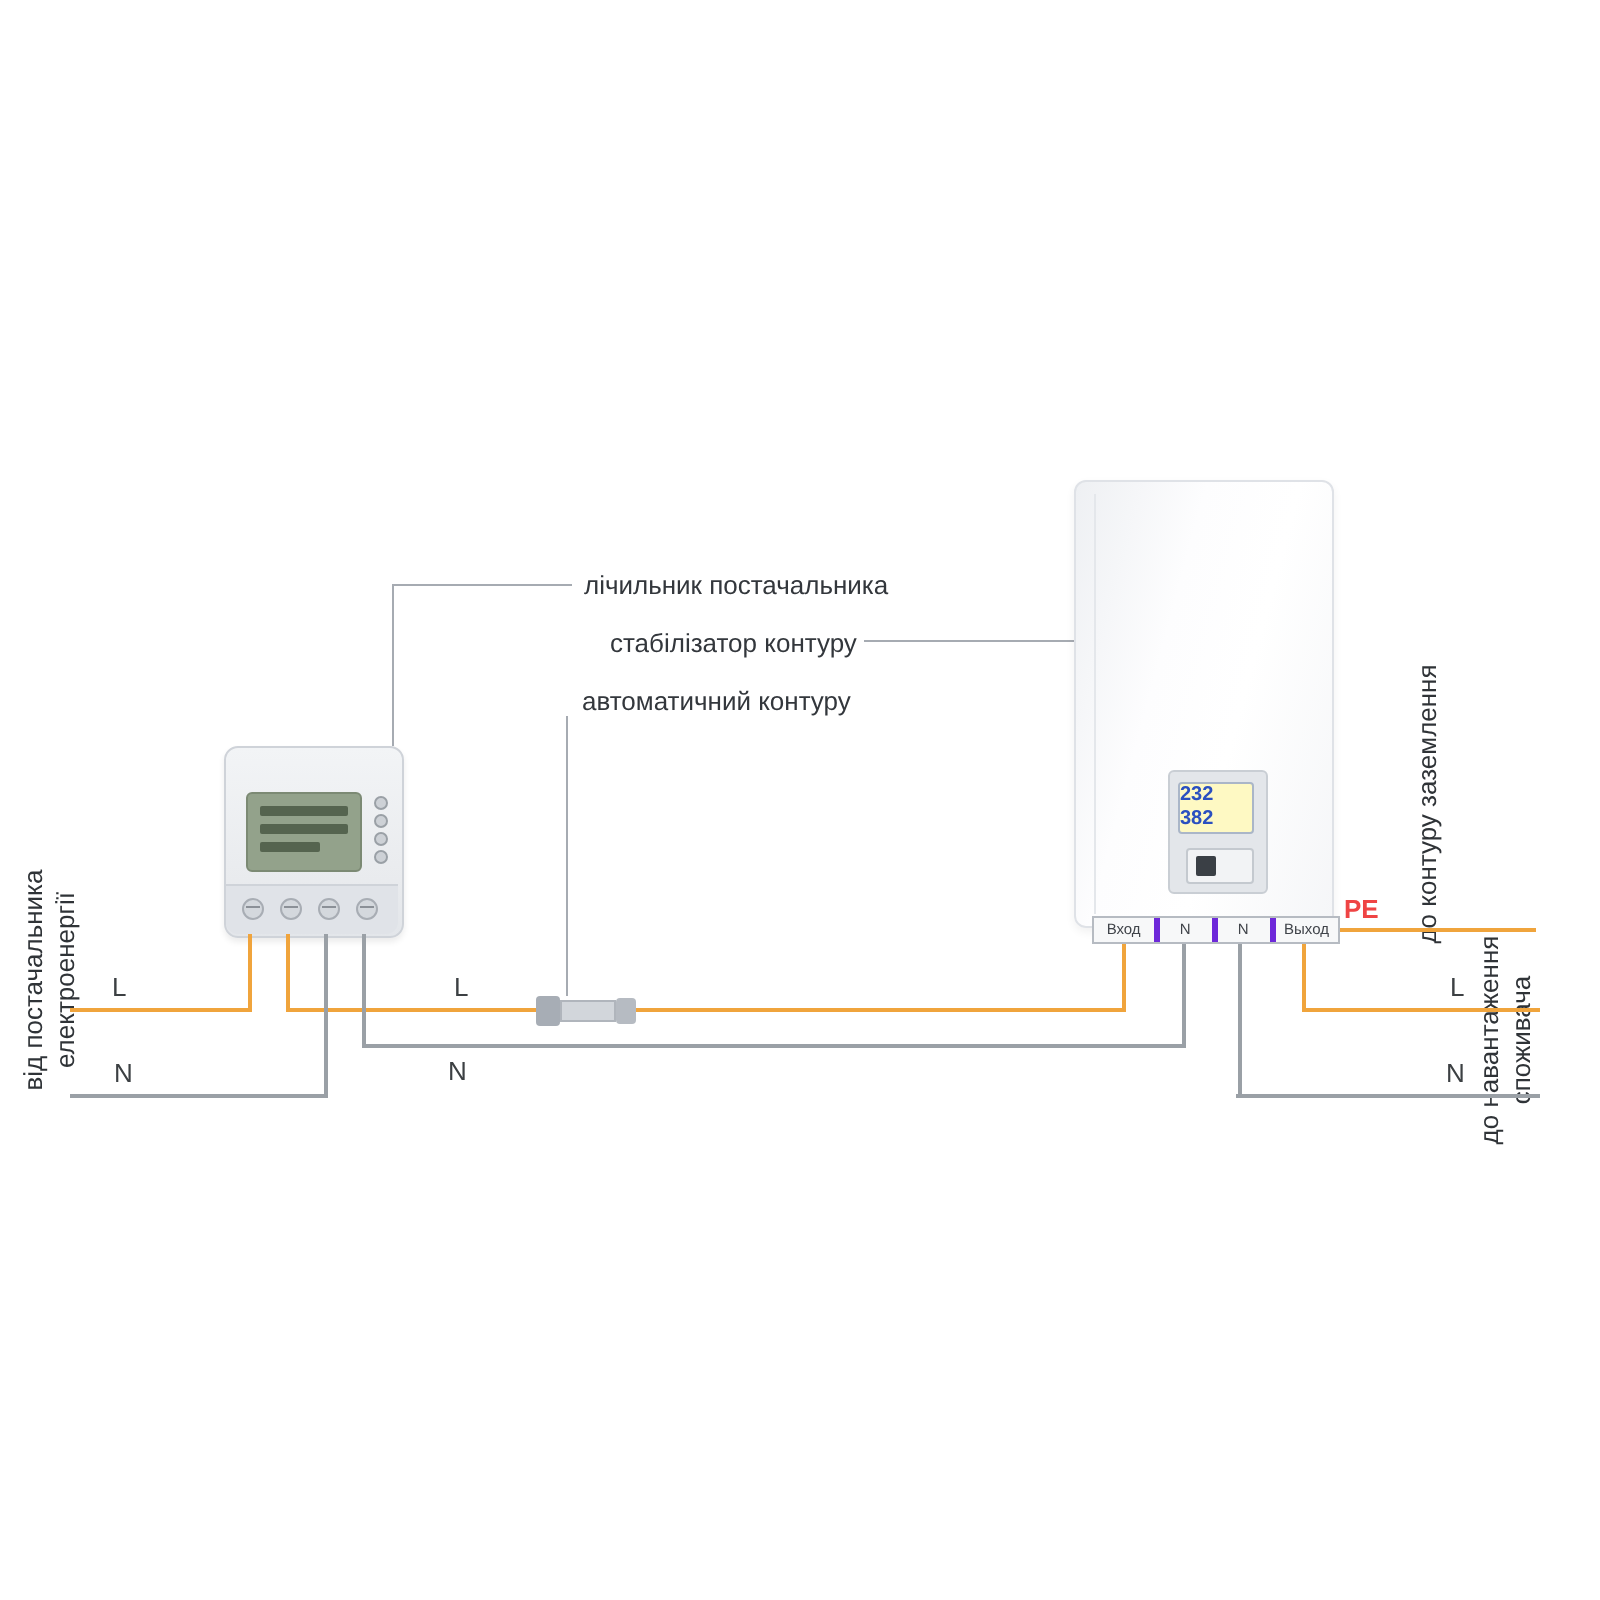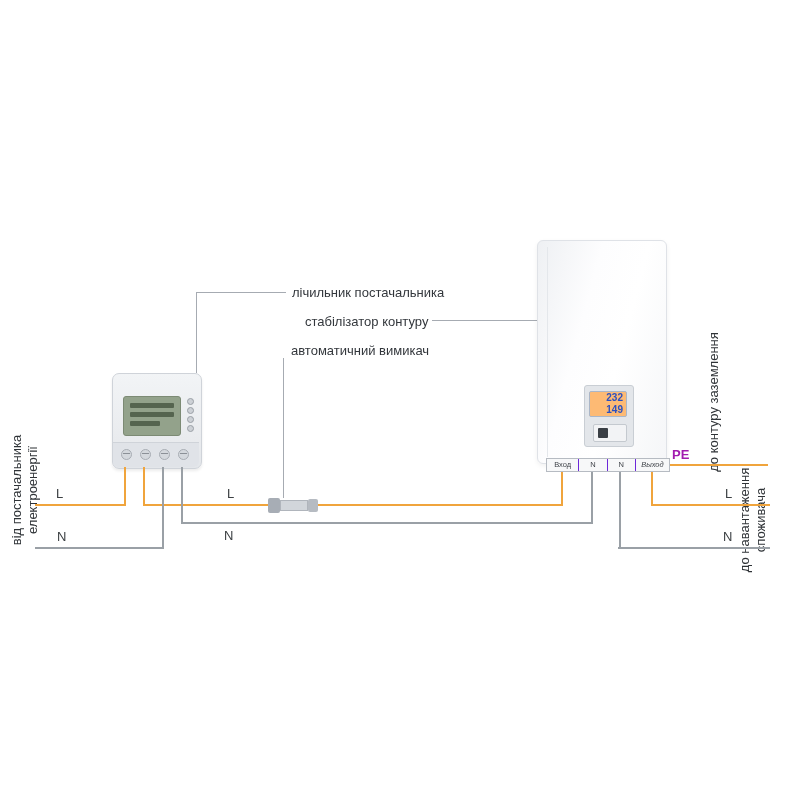--- a/index.html
+++ b/index.html
@@ -8,56 +8,56 @@
     font-family:"Liberation Sans","DejaVu Sans",sans-serif;color:#33373c;
   }
   .lbl{position:absolute;font-size:13px;color:#33373c;white-space:nowrap;}
   .vtext{position:absolute;font-size:13px;color:#2f3337;text-align:center;transform:rotate(-90deg);line-height:16px;white-space:nowrap;}
   .leader{position:absolute;background:#a6abb2;}
   .wire-h{position:absolute;height:2px;}
   .wire-v{position:absolute;width:2px;}
   .live{background:#f0a43c;}
   .neutral{background:#9aa0a6;}
   .wirelbl{position:absolute;font-size:13px;color:#3c4043;}
-  .pe{position:absolute;font-size:13px;color:#a21caf;font-weight:600;}
+  .pe{position:absolute;font-size:13px;color:#ef4444;font-weight:600;}
 
   
   .meter{position:absolute;left:112px;top:373px;width:88px;height:94px;background:linear-gradient(180deg,#f2f4f6,#e9ebee 70%,#e3e6ea);border:1px solid #cfd3d9;border-radius:7px;box-shadow:0 2px 3px rgba(0,0,0,0.08);}
   .meter-lcd{position:absolute;left:10px;top:22px;width:56px;height:38px;background:#93a28b;border:1px solid #7c8a74;border-radius:3px;}
   .lcd-row{position:absolute;left:6px;width:44px;height:5px;background:#55644f;border-radius:1px;}
   .meter-led{position:absolute;left:74px;width:5px;height:5px;border-radius:50%;background:#cdd1d6;border:1px solid #9aa0a6;}
   .meter-bottom{position:absolute;left:0px;top:68px;width:86px;height:24px;background:#e0e3e8;border-top:1px solid #cfd3d9;border-radius:0 0 6px 6px;}
   .screw{position:absolute;top:75px;width:9px;height:9px;border-radius:50%;background:#d4d8dd;border:1px solid #a8adb4;}
   .screw::after{content:"";position:absolute;left:1px;right:1px;top:3px;height:1px;background:#8b9097;}
 
   
   .stab{position:absolute;left:537px;top:240px;width:128px;height:222px;background:linear-gradient(105deg,#eef0f3 0%,#fdfdfe 35%,#ffffff 60%,#f5f6f8 100%);border:1px solid #dfe2e7;border-radius:6px;box-shadow:0 2px 5px rgba(0,0,0,0.06);}
   .stab-seam{position:absolute;left:9px;top:6px;bottom:6px;width:1px;background:#e4e7eb;}
   .stab-panel{position:absolute;left:46px;top:144px;width:48px;height:60px;background:#e3e6ea;border:1px solid #c9ced4;border-radius:3px;}
-  .stab-display{position:absolute;left:4px;top:5px;width:38px;height:26px;background:#fdba74;border:1px solid #aab6c8;border-radius:2px;text-align:right;padding-right:3px;box-sizing:border-box;}
+  .stab-display{position:absolute;left:4px;top:5px;width:38px;height:26px;background:#fef9c3;border:1px solid #aab6c8;border-radius:2px;padding-right:3px;box-sizing:border-box;}
   .stab-display div{font-size:10px;line-height:12px;color:#2b50c0;font-weight:700;}
   .stab-switch{position:absolute;left:8px;top:38px;width:32px;height:16px;background:#f2f3f5;border:1px solid #c4c9cf;border-radius:2px;}
   .stab-toggle{position:absolute;left:4px;top:3px;width:10px;height:10px;background:#3a3f45;border-radius:1px;}
   .stab-terms{position:absolute;left:546px;top:458px;width:124px;height:14px;display:flex;border:1px solid #b6bbc2;background:#f7f8f9;box-sizing:border-box;}
-  .term{font-size:7.5px;line-height:12px;color:#40444a;text-align:center;border-right:1px solid #6d28d9;overflow:hidden;}
+  .term{font-size:7.5px;line-height:12px;color:#40444a;text-align:center;border-right:3px solid #6d28d9;overflow:hidden;}
   .term:last-child{border-right:none;}
 
   
   .brk-cap-l{position:absolute;left:268px;top:498px;width:12px;height:15px;background:#a7adb5;border-radius:2px;}
   .brk-body{position:absolute;left:280px;top:500px;width:28px;height:11px;background:#d2d6db;border:1px solid #b0b5bc;box-sizing:border-box;}
   .brk-cap-r{position:absolute;left:308px;top:499px;width:10px;height:13px;background:#b6bbc2;border-radius:2px;}
 </style>
 </head>
 <body>
 
 <div class="canvas">
 
   <div class="lbl" style="left:292px;top:285px;">лічильник постачальника</div>
   <div class="lbl" style="left:305px;top:314px;">стабілізатор контуру</div>
-  <div class="lbl" style="left:291px;top:343px;">автоматичний вимикач</div>
+  <div class="lbl" style="left:291px;top:343px;">автоматичний контуру</div>
 
   <div class="leader" style="left:196px;top:292px;width:90px;height:1px;"></div>
   <div class="leader" style="left:196px;top:292px;width:1px;height:81px;"></div>
   <div class="leader" style="left:432px;top:320px;width:105px;height:1px;"></div>
   <div class="leader" style="left:283px;top:358px;width:1px;height:140px;"></div>
 
   <div class="vtext" style="left:-60px;top:474px;width:170px;">
     <div>від постачальника</div>
     <div>електроенергії</div>
   </div>
@@ -82,32 +82,32 @@
     <div class="screw" style="left:27px;"></div>
     <div class="screw" style="left:46px;"></div>
     <div class="screw" style="left:65px;"></div>
   </div>
 
   <div class="stab">
     <div class="stab-seam"></div>
     <div class="stab-panel">
       <div class="stab-display">
         <div>232</div>
-        <div>149</div>
+        <div>382</div>
       </div>
       <div class="stab-switch">
         <div class="stab-toggle"></div>
       </div>
     </div>
   </div>
   <div class="stab-terms">
     <div class="term" style="width:32px;">Вход</div>
     <div class="term" style="width:28px;">N</div>
     <div class="term" style="width:28px;">N</div>
-    <div class="term" style="width:34px;font-style:italic;">Выход</div>
+    <div class="term" style="width:34px;">Выход</div>
   </div>
 
   <div class="wire-h live" style="left:35px;top:504px;width:91px;"></div>
   <div class="wire-h live" style="left:143px;top:504px;width:125px;"></div>
   <div class="wire-h live" style="left:318px;top:504px;width:244px;"></div>
   <div class="wire-h live" style="left:651px;top:504px;width:119px;"></div>
   <div class="wire-v live" style="left:124px;top:467px;height:39px;"></div>
   <div class="wire-v live" style="left:143px;top:467px;height:39px;"></div>
   <div class="wire-v live" style="left:561px;top:472px;height:34px;"></div>
   <div class="wire-v live" style="left:651px;top:472px;height:34px;"></div>

